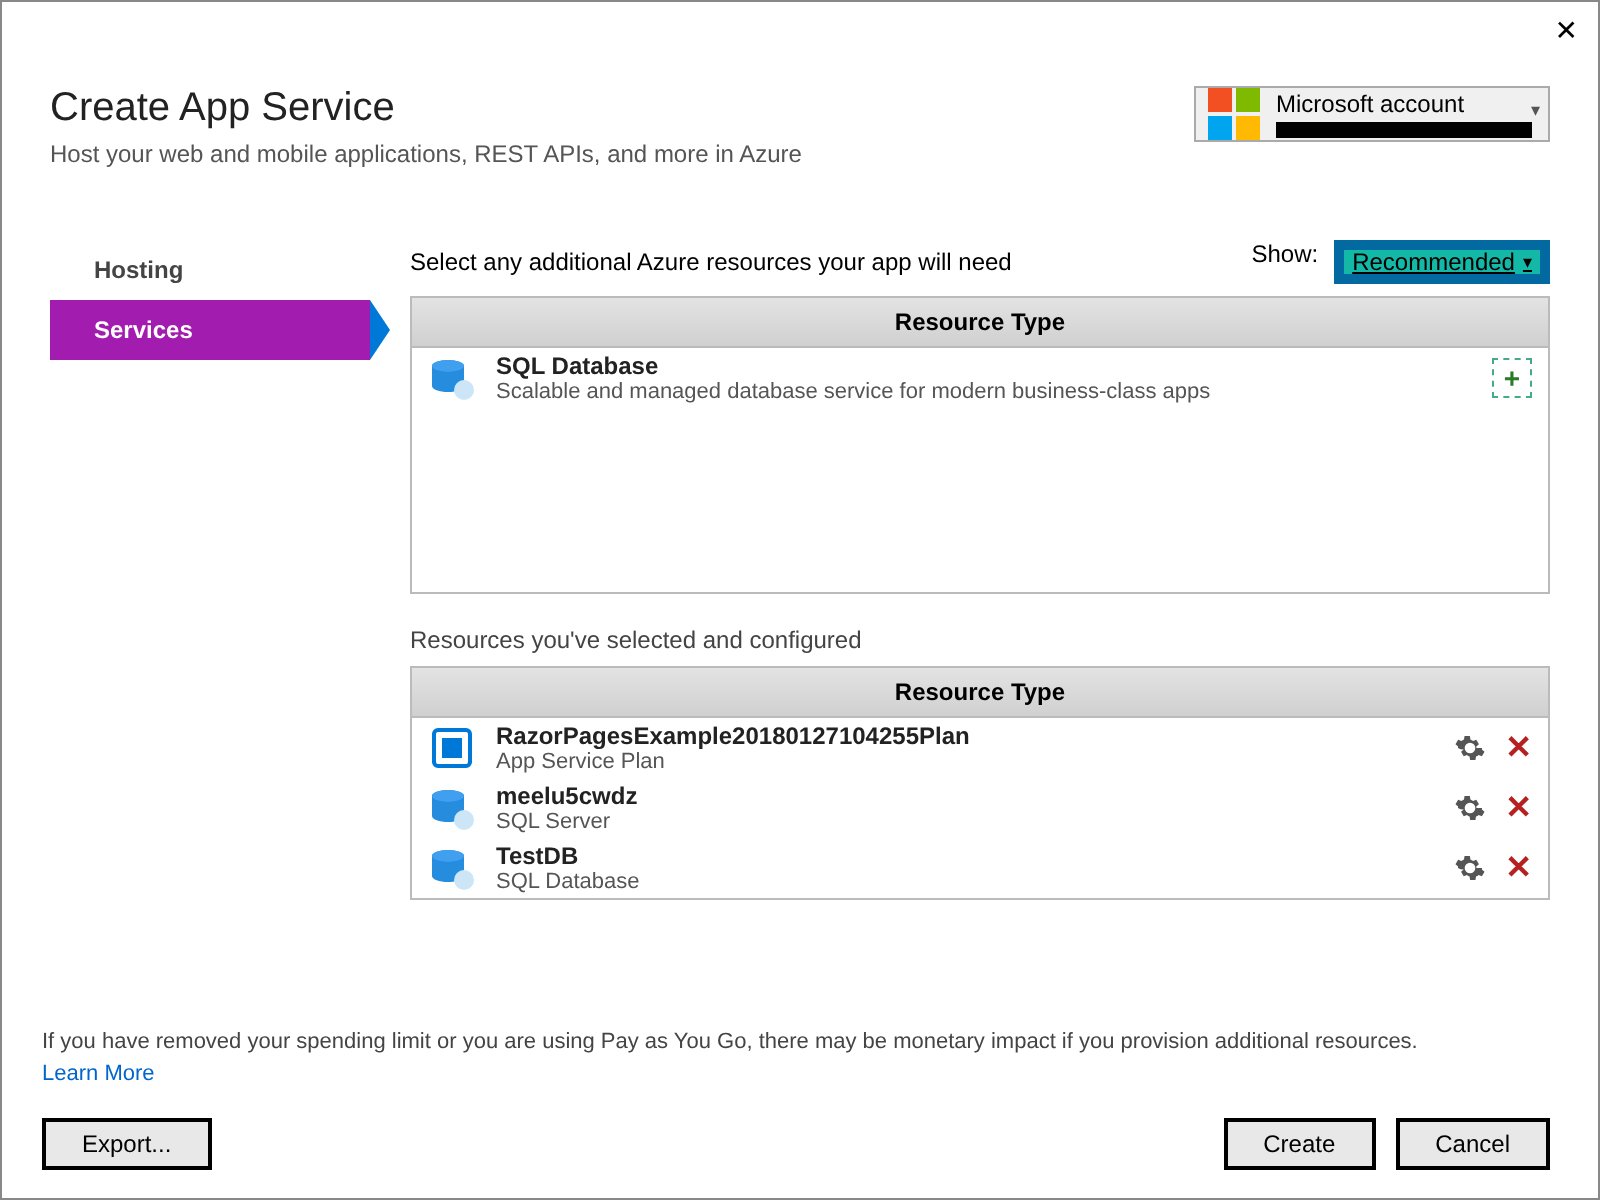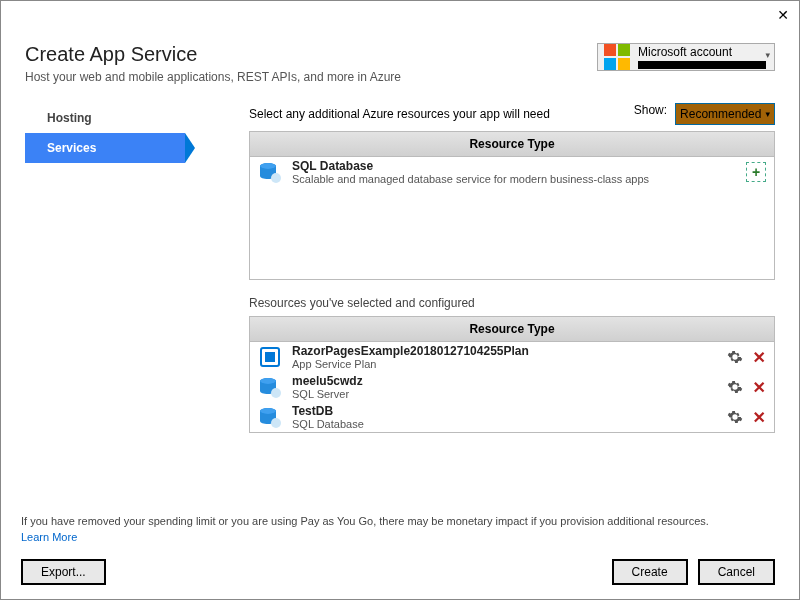--- a/index.html
+++ b/index.html
@@ -10,30 +10,30 @@
     .title { font-size: 20px; font-weight: 400; color: #222; margin-bottom: 4px; }
     .subtitle { font-size: 12px; color: #555; }
     .account-box { border: 1px solid #aaa; background: #f0f0f0; padding: 4px 8px 4px 6px; display: flex; align-items: center; width: 178px; height: 28px; position: relative; }
     .ms-logo { width: 26px; height: 26px; display: grid; grid-template-columns: 1fr 1fr; grid-template-rows: 1fr 1fr; gap: 2px; margin-right: 8px; }
     .ms-logo div { width: 100%; height: 100%; }
     .sq-r { background: #f25022; } .sq-g { background: #7fba00; } .sq-b { background: #00a4ef; } .sq-y { background: #ffb900; }
     .account-text { font-size: 12px; line-height: 14px; flex: 1; }
     .account-bar { height: 8px; background: #000; width: 100%; margin-top: 2px; }
     .account-chev { font-size: 9px; color: #555; position: absolute; right: 4px; top: 6px; }
 
-    .body { display: flex; padding: 0 24px; margin-top: 11px; gap: 44px; }
+    .body { display: flex; padding: 0 24px; margin-top: 28px; }
     .sidebar { width: 160px; flex-shrink: 0; }
     .nav-item { font-size: 12px; padding: 8px 10px 8px 22px; font-weight: 600; color: #444; cursor: pointer; }
-    .nav-item.active { background: #3b82f6; color: #fff; position: relative; }
+    .nav-item.active { background: #a21caf; color: #fff; position: relative; }
     .nav-item.active::after { content: ""; position: absolute; right: -10px; top: 0; border-top: 15px solid transparent; border-bottom: 15px solid transparent; border-left: 10px solid #0078d7; }
 
     .main { flex: 1; padding-left: 20px; }
     .top-row { display: flex; justify-content: space-between; align-items: center; font-size: 12px; margin-bottom: 6px; }
     .show-group { display: flex; align-items: flex-start; gap: 8px; font-size: 12px; }
-    .show-select { border: 1px solid #0369a1; padding: 2px 4px; font-size: 12px; background: #a16207; height: 22px; display: flex; align-items: center; gap: 4px; }
+    .show-select { border: 5px solid #0369a1; padding: 2px 4px; font-size: 12px; background: #14b8a6; height: 22px; display: flex; align-items: center; gap: 4px; text-decoration: underline; }
 
     .panel { border: 1px solid #bbb; margin-bottom: 16px; }
     .panel-header { background: linear-gradient(#e3e3e3, #d0d0d0); border-bottom: 1px solid #bbb; font-size: 12px; font-weight: 600; padding: 5px 8px; text-align: center; }
     .panel-body { background: #fff; }
     .panel-blank { height: 92px; }
 
     .res-row { display: flex; align-items: center; padding: 2px 8px; }
     .res-icon { width: 24px; height: 24px; margin-right: 10px; flex-shrink: 0; }
     .res-text { flex: 1; }
     .res-title { font-size: 12px; font-weight: 600; color: #222; }

